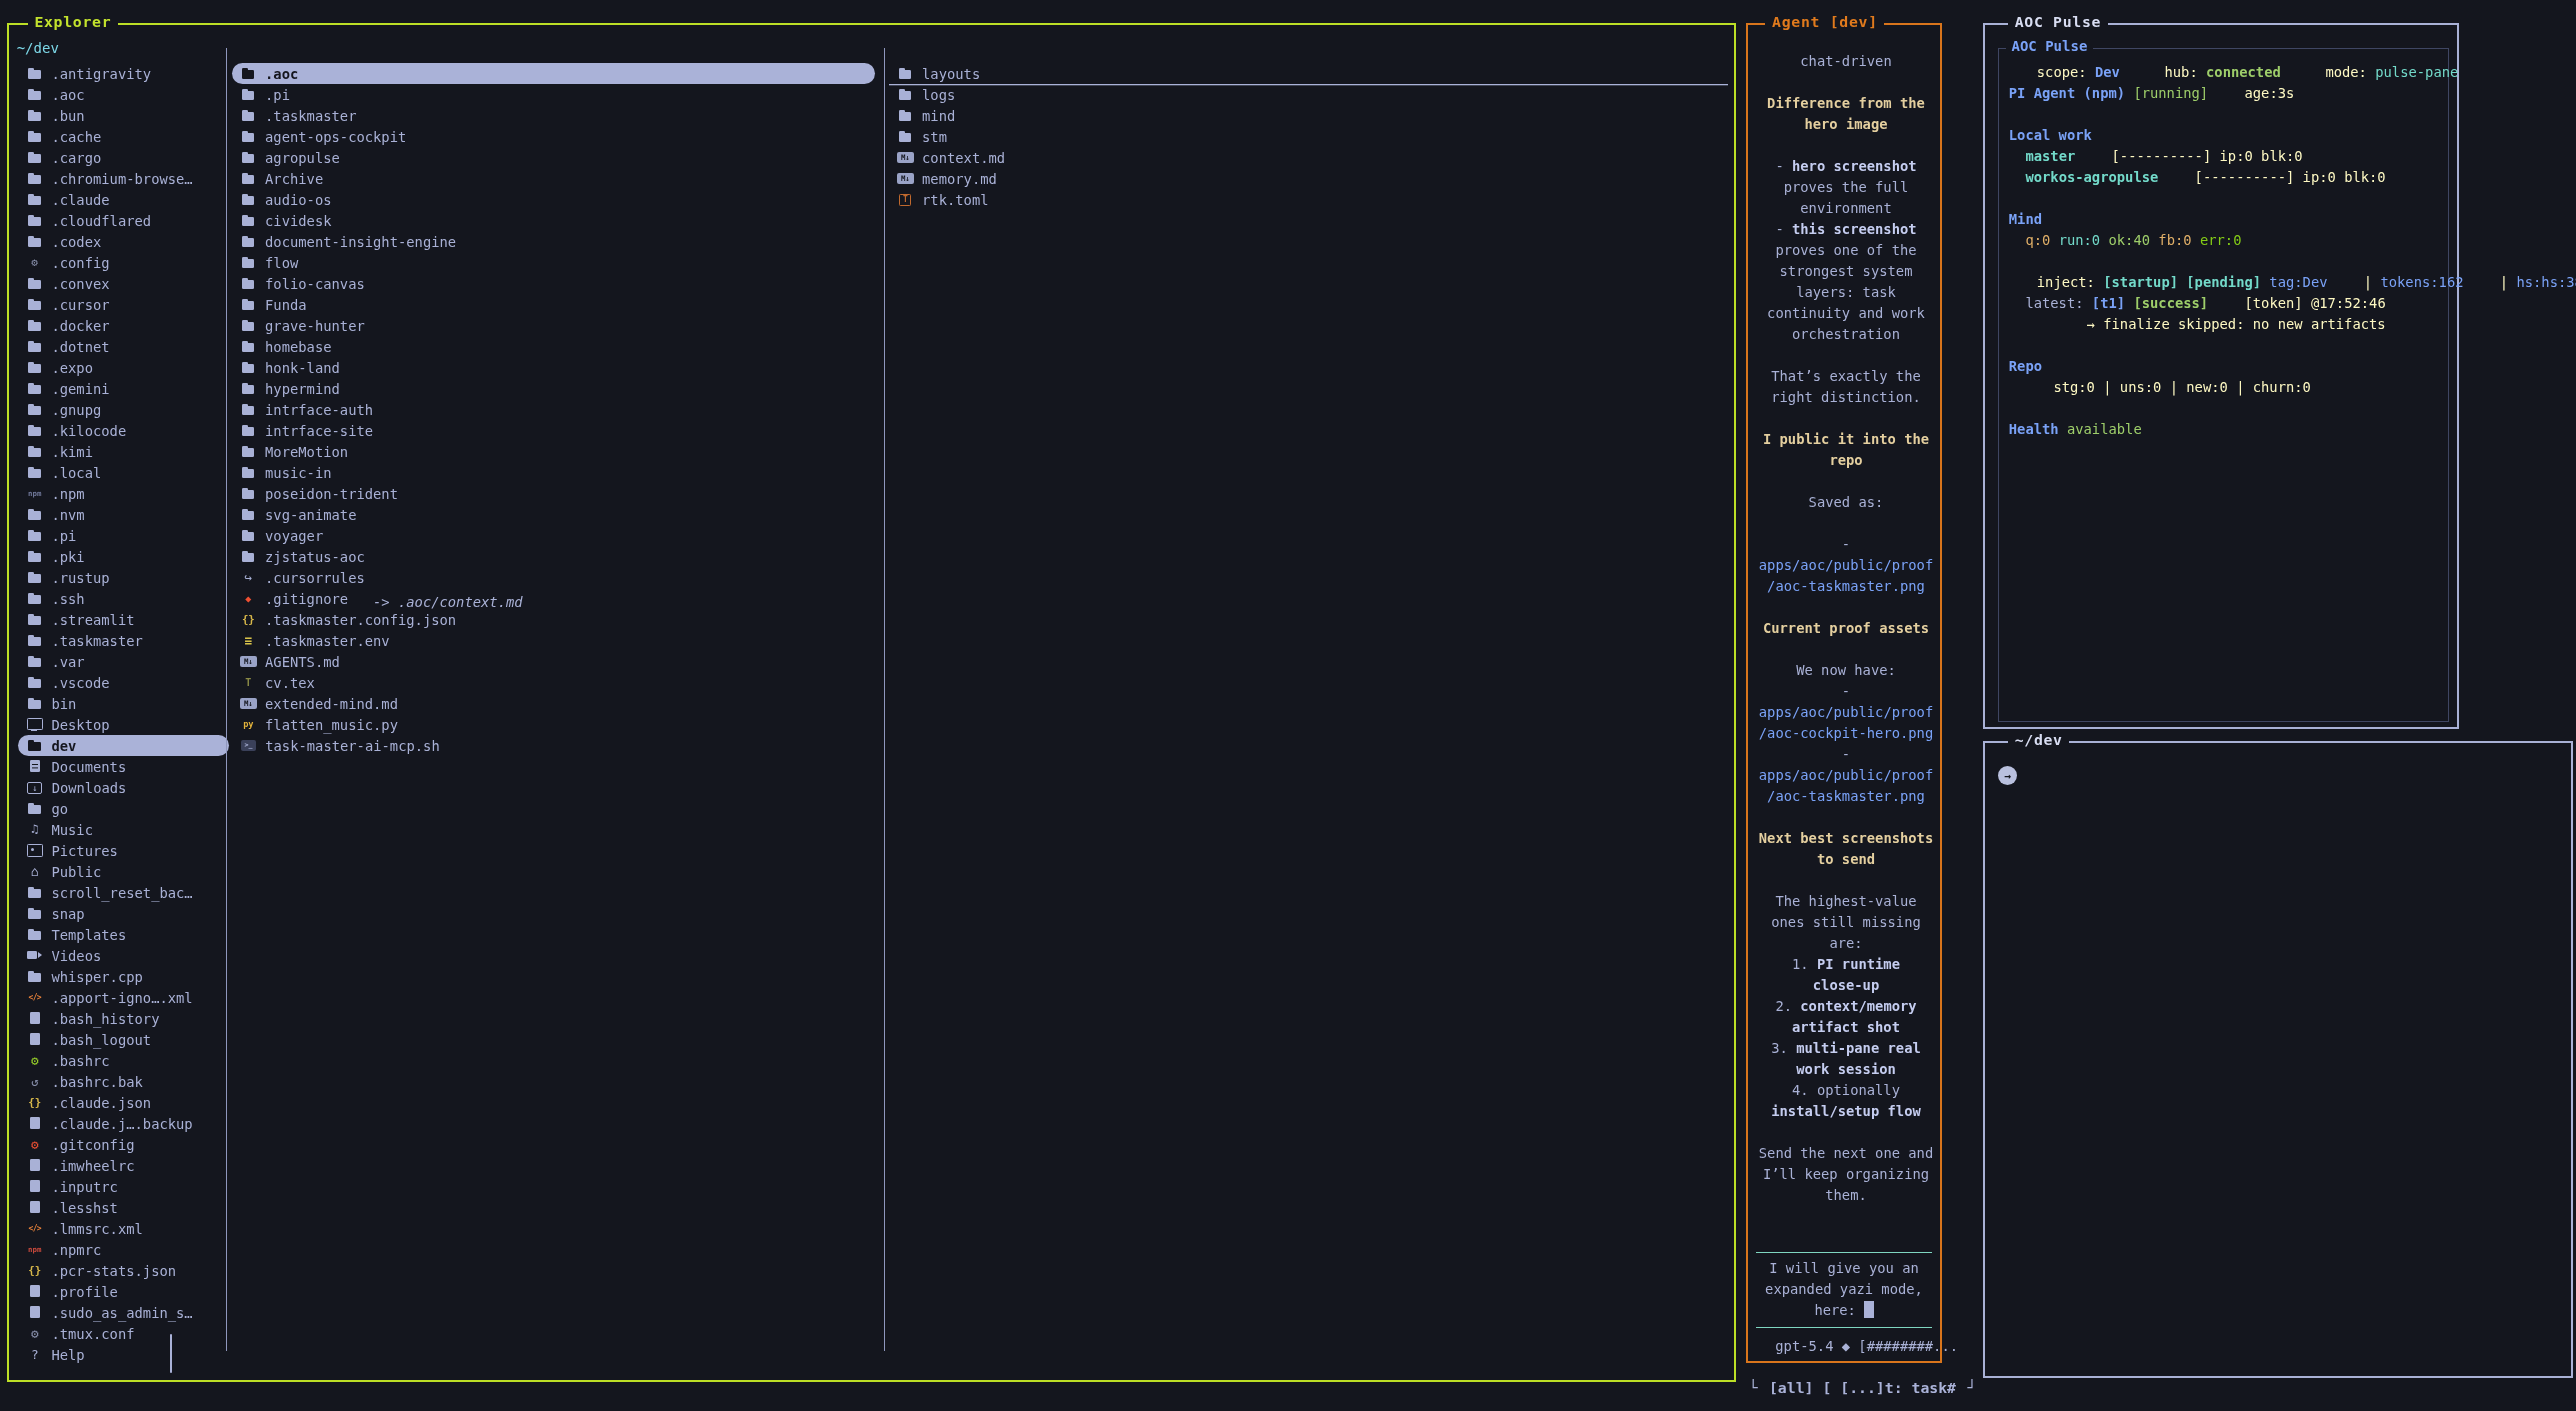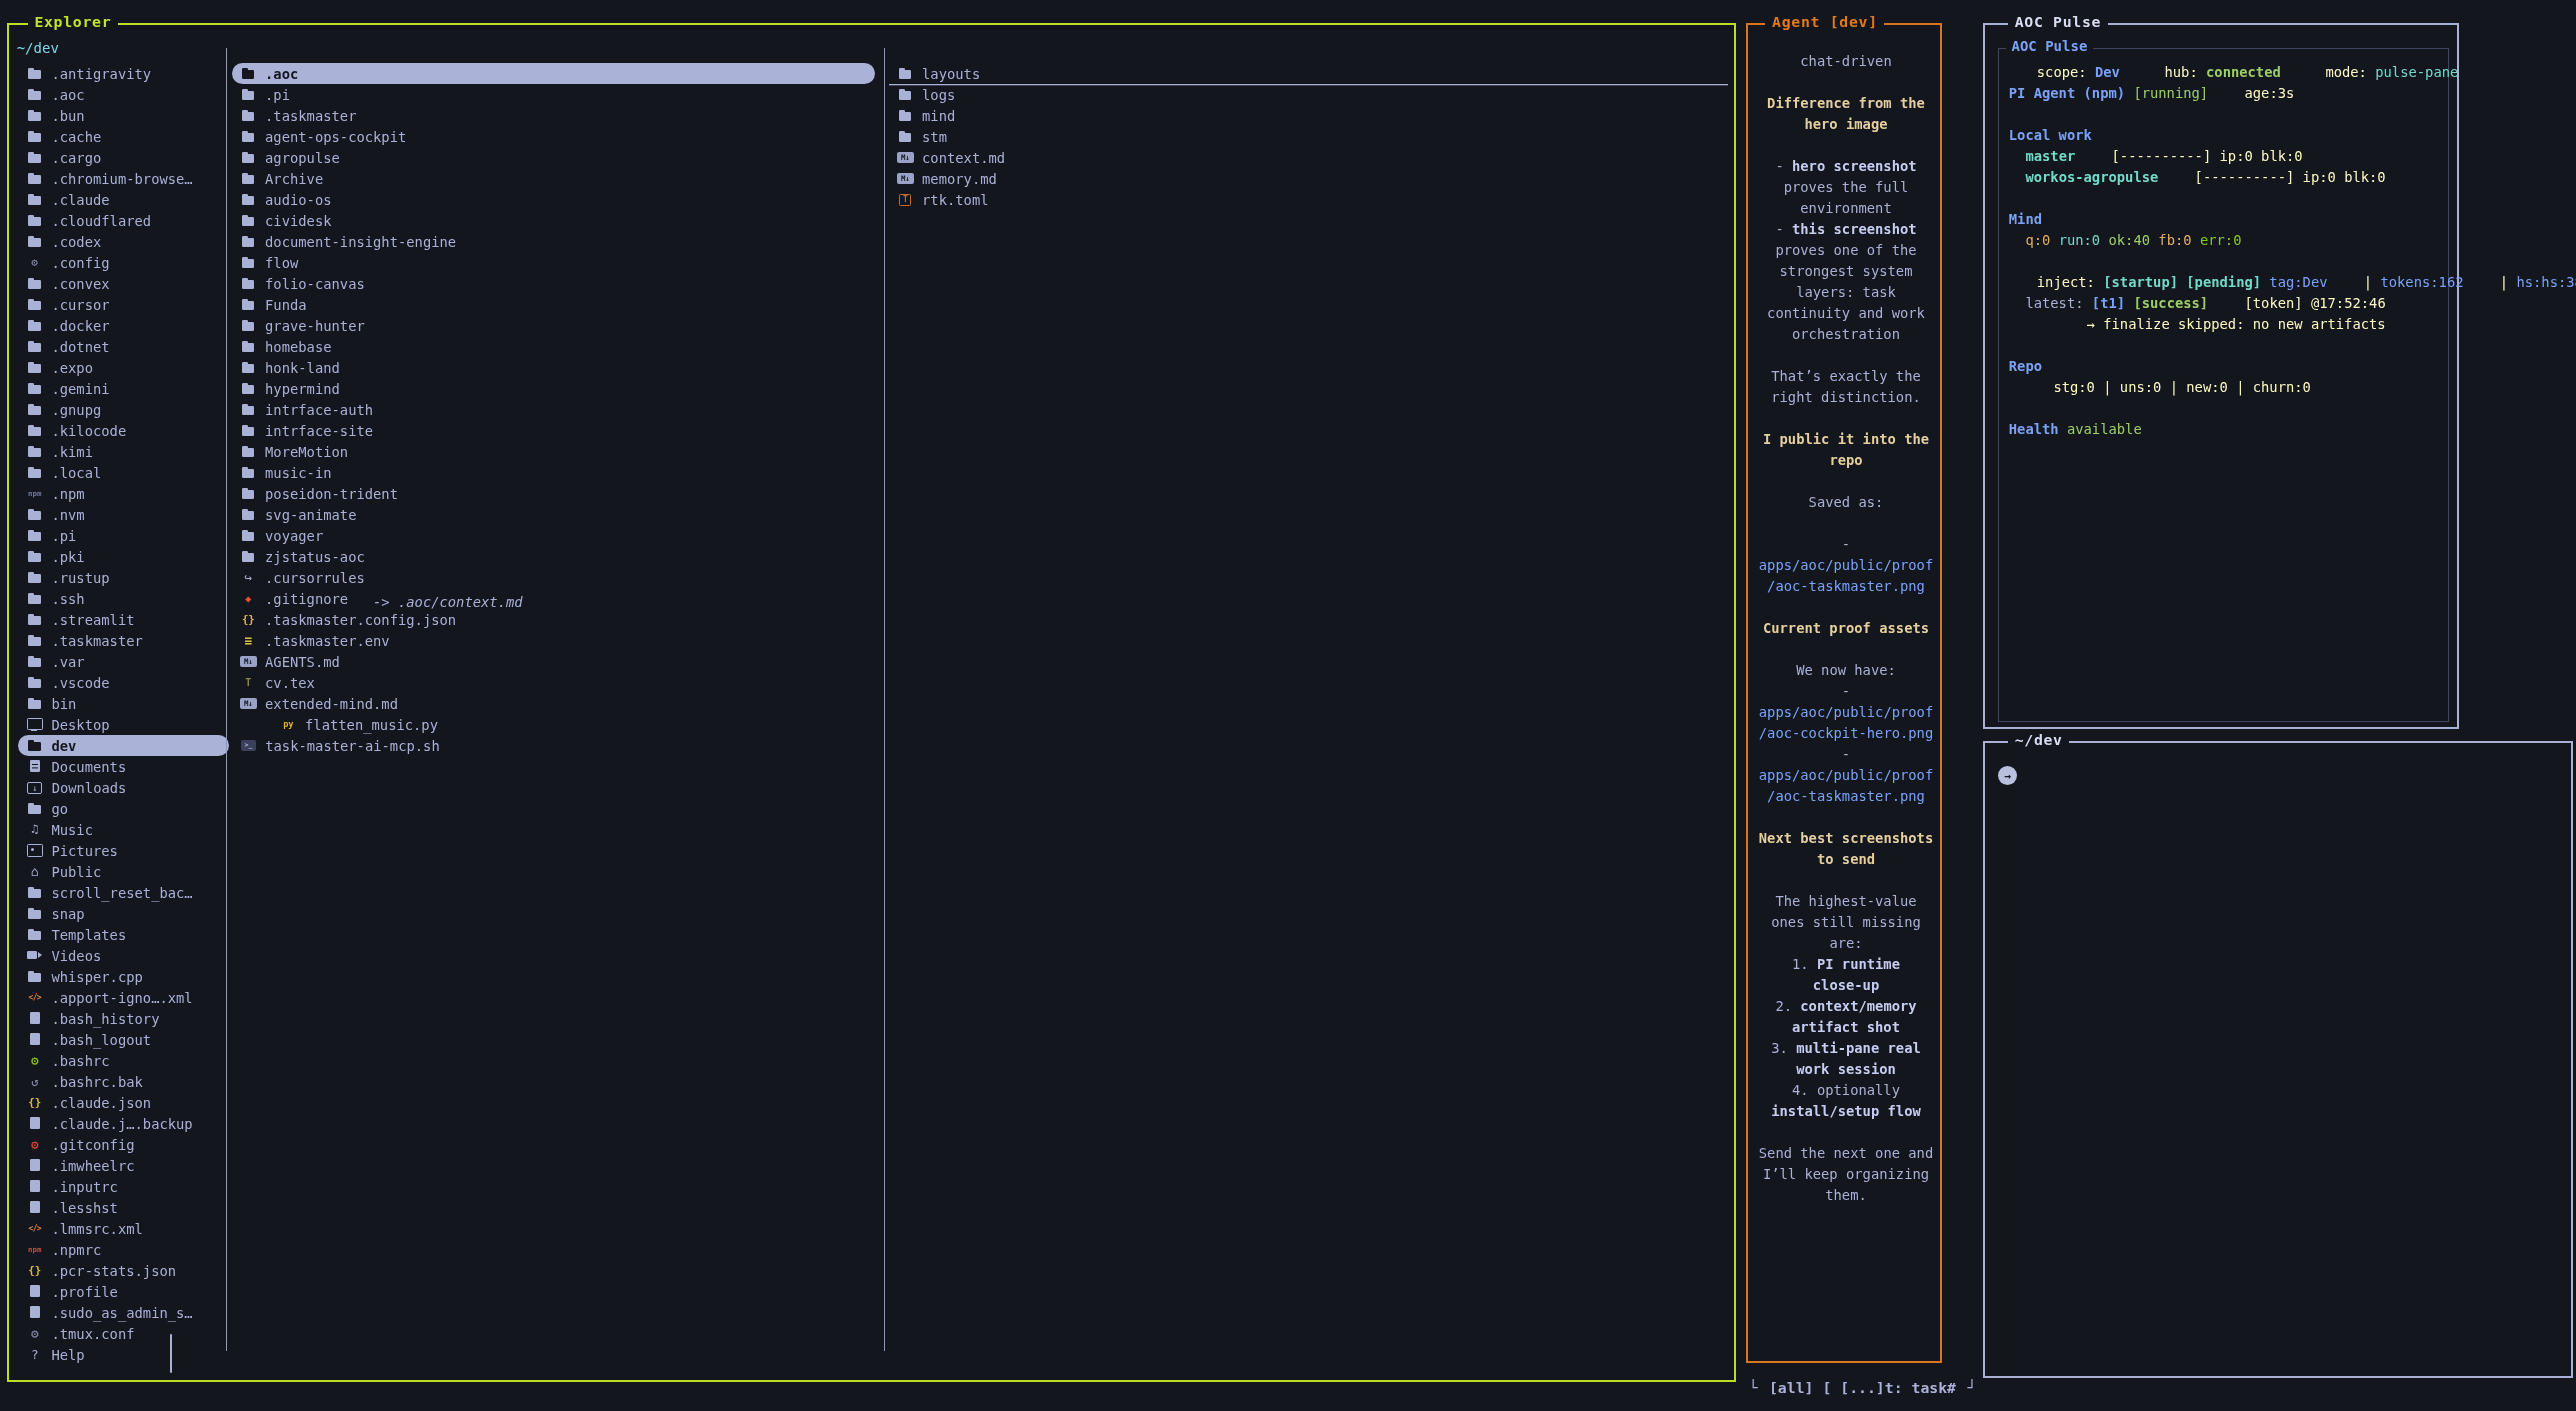--- a/index.html
+++ b/index.html
@@ -63,21 +63,21 @@
   .ic-restore { color:#8a91ad; font-size:12.7px; }
   .ic-npm     { color:#cb4a3d; font-weight:bold; font-size:7.4px; }
   .ic-npm-dim { color:#70789a; font-weight:bold; font-size:7.4px; }
   .ic-help    { color:#a9b1d6; font-size:12.7px; }
   .ic-link    { color:#a9b1d6; font-size:12.7px; }
   .ic-git     { color:#ef5032; font-size:10px; }
   .ic-sliders { color:#d8c24a; font-weight:bold; font-size:12.7px; }
   .ic-md      { background:#9aa3c7; color:#14161e; font-size:7.4px; font-weight:bold;
                 border-radius:2px; width:17.4px; min-width:17.4px; height:11.4px; margin-left:1.3px; margin-right:8px; }
   .ic-tex     { color:#8a8a46; font-weight:bold; font-size:10px; }
-  .ic-python  { color:#e2b33c; font-weight:bold; font-size:8.7px;margin-left:40px; }
+  .ic-python  { color:#e2b33c; font-weight:bold; font-size:8.7px; }
   .ic-shell   { background:#3a4059; color:#aab2d8; font-size:6.7px; font-weight:bold;
                 border-radius:2px; width:14.8px; min-width:14.8px; height:11.4px; margin-left:2.7px; margin-right:9.4px; }
   .ic-toml    { color:#c0692e; border:1.3px solid #c0692e; border-radius:1.3px; font-weight:bold;
                 font-size:8px; width:12px; min-width:12px; height:12px; margin-left:4px; margin-right:10.7px; }
   .ic-music    { color:#a9b1d6; font-size:12px; }
   .ic-building { color:#a9b1d6; font-size:13.4px; }
 
   
   .chat { position:absolute; left:9.4px; right:5.4px; top:25.5px; bottom:142px; overflow:hidden; }
   .cl { min-height:21px; line-height:21px; font-size:13.8px; white-space:pre-wrap; }
@@ -292,20 +292,30 @@
         <div class="cl"><span class="c-b">artifact shot</span></div>
         <div class="cl"><span class="c-t">3. </span><span class="c-b">multi-pane real</span></div>
         <div class="cl"><span class="c-b">work session</span></div>
         <div class="cl"><span class="c-t">4. </span><span class="c-t">optionally</span></div>
         <div class="cl"><span class="c-b">install/setup flow</span></div>
         <div class="cl">&nbsp;</div>
         <div class="cl"><span class="c-t">Send the next one and</span></div>
         <div class="cl"><span class="c-t">I’ll keep organizing</span></div>
         <div class="cl"><span class="c-t">them.</span></div>
       </div>
+    <div class="agent-bottom">
+      <div class="hr"></div>
+      <div id="agent-input">
+          <div class="cl"><span class="c-t">I will give you an</span></div>
+          <div class="cl"><span class="c-t">expanded yazi mode,</span></div>
+          <div class="cl"><span class="c-t">here: </span><span class="cursor"></span></div>
+        </div>
+      <div class="hr"></div>
+      <div class="model-line">  gpt-5.4 ◆ [########...</div>
+    </div>
   </section>
 
   <div class="agent-status">
     <span class="corner">└</span>
     <span class="txt">[all] [ [...]t: task#</span>
     <span class="corner">┘</span>
   </div>
 
   <section class="pane pane-pulse">
     <span class="pane-title t-white">AOC Pulse</span>

